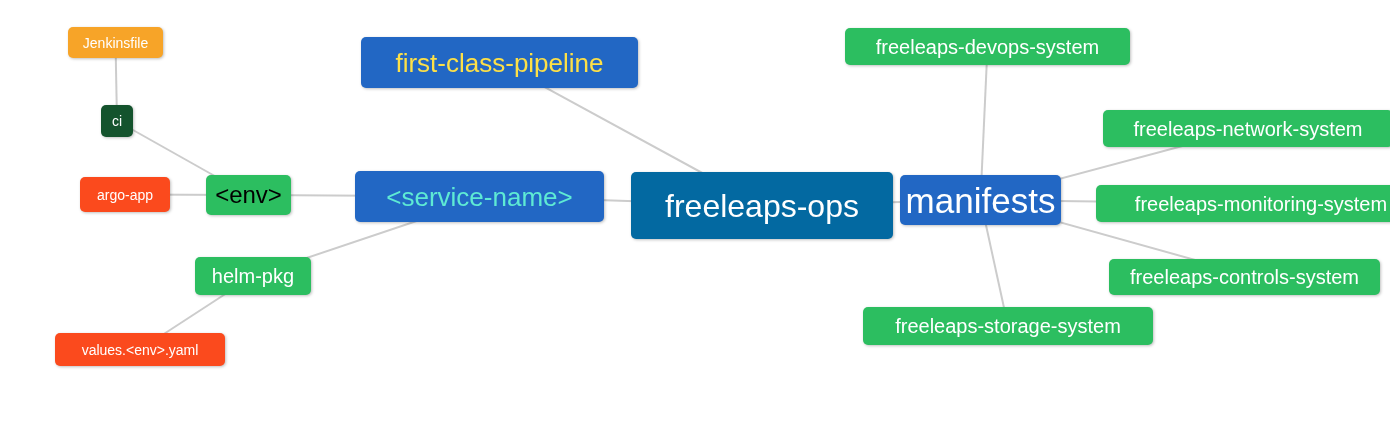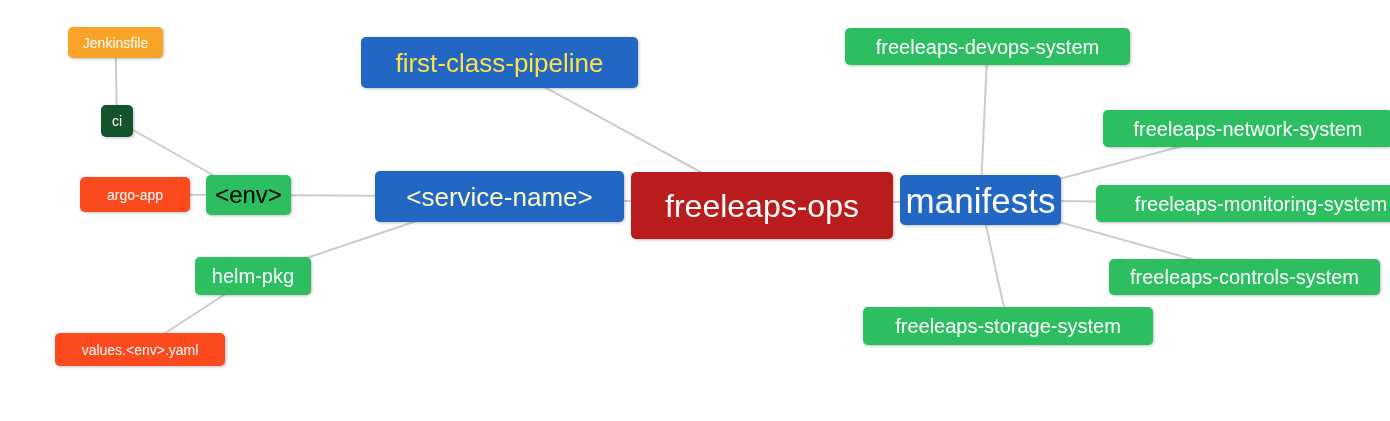--- a/index.html
+++ b/index.html
@@ -63,39 +63,39 @@
       <line x1="932.5" y1="200" x2="1208" y2="277" stroke="#cccccc" stroke-width="2"></line>
       <line x1="932.5" y1="200" x2="960" y2="326" stroke="#cccccc" stroke-width="2"></line>
     </svg>
   <div id="nodes">
       <div class="node" style="left: 20px; top: 27px; width: 95px; height: 31px; font-size: 14px; background: rgb(247, 164, 40); color: rgb(255, 255, 255);">
         <span>Jenkinsfile</span>
       </div>
       <div class="node" style="left: 53px; top: 105px; width: 32px; height: 32px; font-size: 14px; background: #14532d; color: rgb(255, 255, 255);">
         <span>ci</span>
       </div>
-      <div class="node" style="left: 32px; top: 177px; width: 110px; height: 35px; font-size: 14px; background: rgb(251, 74, 29); color: rgb(255, 255, 255);">
+      <div class="node" style="left: 32px; top: 177px; width: 90px; height: 35px; font-size: 14px; background: rgb(251, 74, 29); color: rgb(255, 255, 255);">
         <span>argo-app</span>
       </div>
       <div class="node" style="left: 158px; top: 175px; width: 85px; height: 40px; font-size: 24px; background: rgb(44, 190, 96); color: #000000;">
         <span>&lt;env&gt;</span>
       </div>
       <div class="node" style="left: 147px; top: 257px; width: 116px; height: 38px; font-size: 20px; background: rgb(44, 190, 96); color: rgb(255, 255, 255);">
         <span>helm-pkg</span>
       </div>
       <div class="node" style="left: 7px; top: 333px; width: 170px; height: 33px; font-size: 14px; background: rgb(251, 74, 29); color: rgb(255, 255, 255);">
         <span>values.&lt;env&gt;.yaml</span>
       </div>
       <div class="node" style="left: 313px; top: 37px; width: 277px; height: 51px; font-size: 26px; background: rgb(34, 103, 196); color: #fde047;">
         <span>first-class-pipeline</span>
       </div>
-      <div class="node" style="left: 327px; top: 171px; width: 249px; height: 51px; font-size: 26px; background: rgb(34, 103, 196); color: #fef9c3;">
+      <div class="node" style="left: 307px; top: 171px; width: 249px; height: 51px; font-size: 26px; background: rgb(34, 103, 196); color: #5eead4;">
         <span>&lt;service-name&gt;</span>
       </div>
-      <div class="node" style="left: 583px; top: 172px; width: 262px; height: 67px; font-size: 32px; background: #b91c1c; color: rgb(255, 255, 255);">
+      <div class="node" style="left: 583px; top: 172px; width: 262px; height: 67px; font-size: 32px; background: #0369a1; color: rgb(255, 255, 255);">
         <span>freeleaps-ops</span>
       </div>
       <div class="node" style="left: 852px; top: 175px; width: 161px; height: 50px; font-size: 35px; background: rgb(34, 103, 196); color: rgb(255, 255, 255);">
         <span>manifests</span>
       </div>
       <div class="node" style="left: 797px; top: 28px; width: 285px; height: 37px; font-size: 20px; background: rgb(44, 190, 96); color: rgb(255, 255, 255);">
         <span>freeleaps-devops-system</span>
       </div>
       <div class="node" style="left: 1055px; top: 110px; width: 290px; height: 37px; font-size: 20px; background: rgb(44, 190, 96); color: rgb(255, 255, 255);">
         <span>freeleaps-network-system</span>

